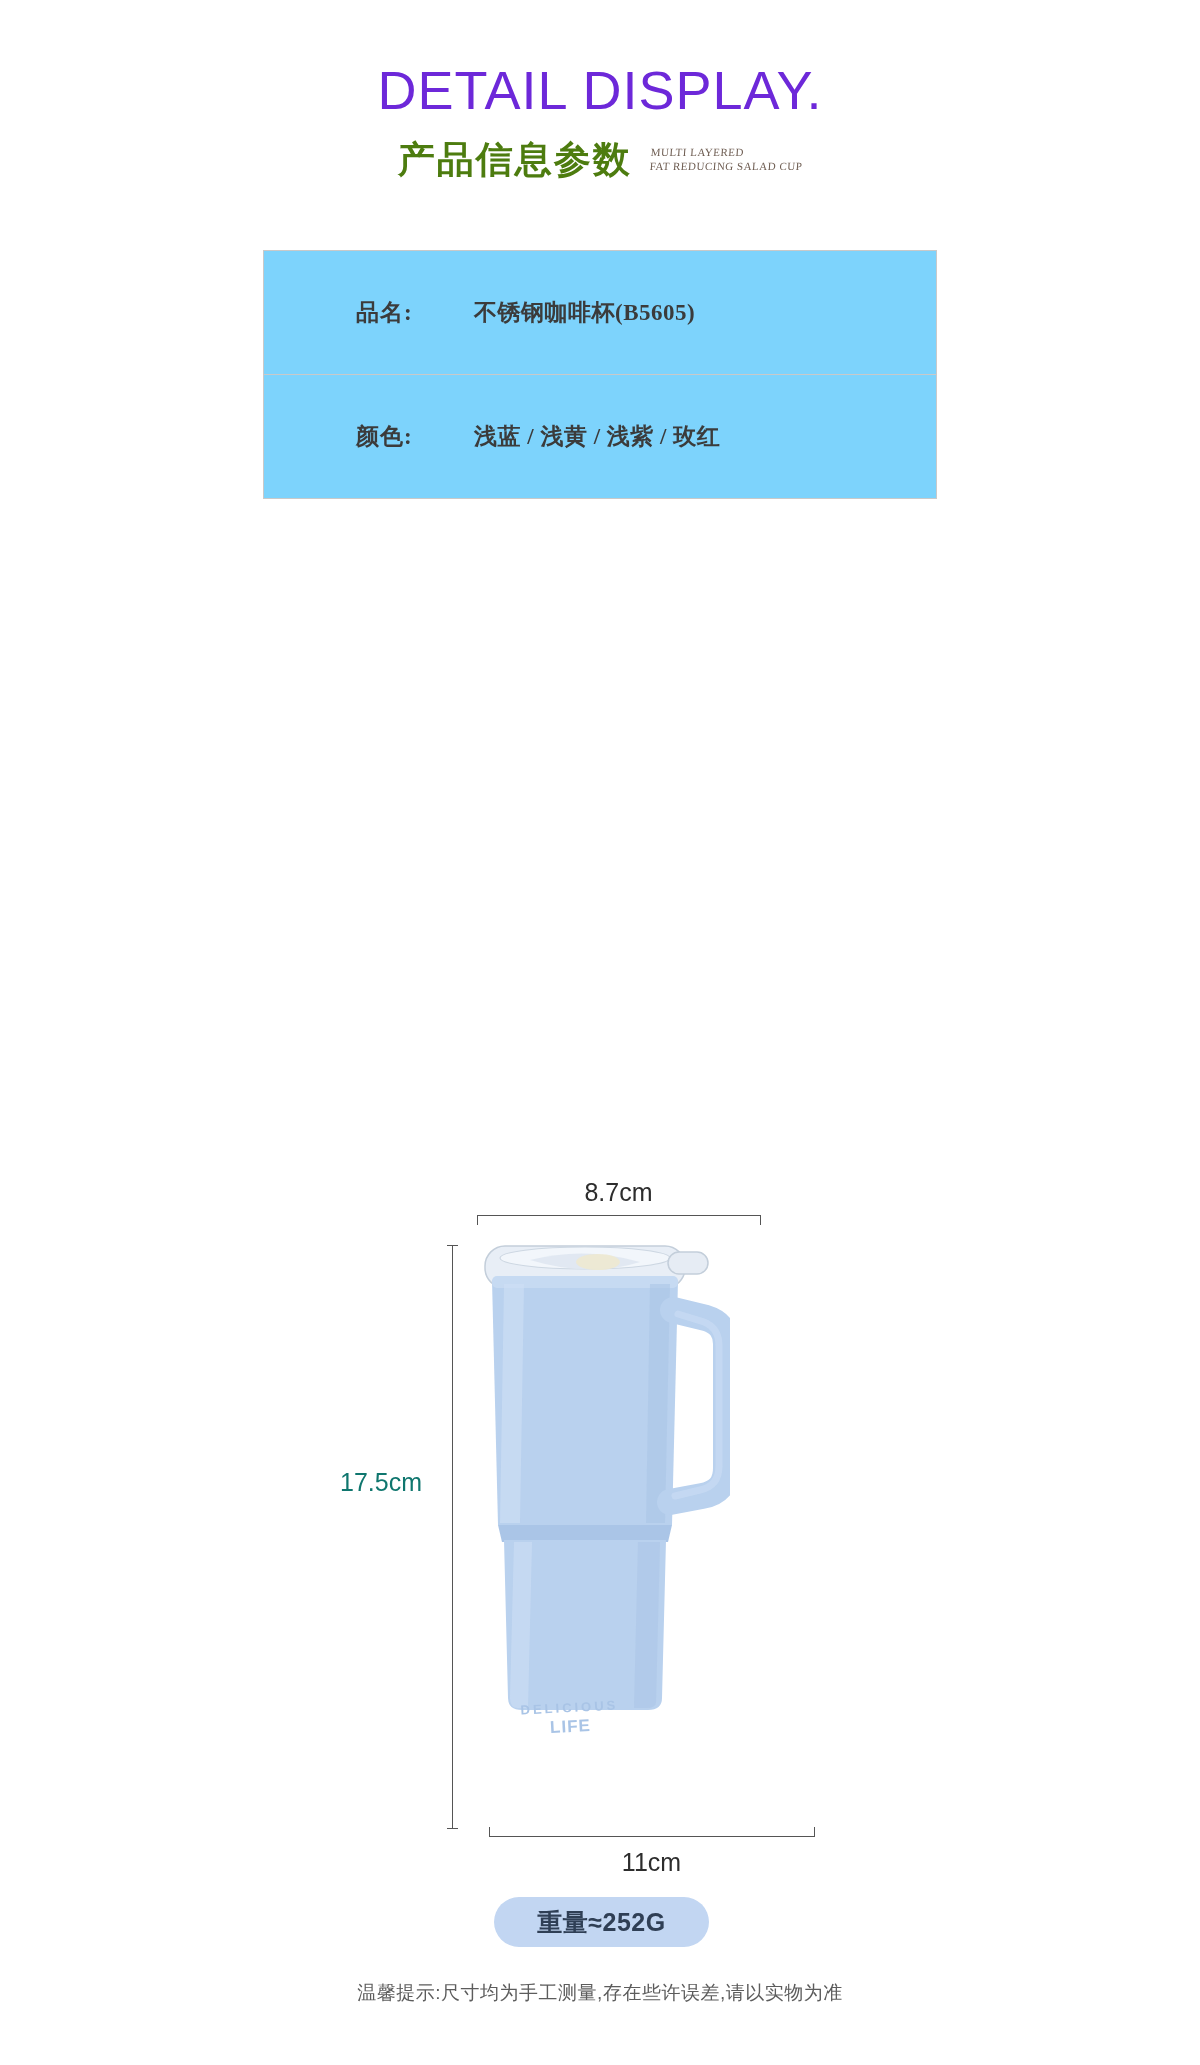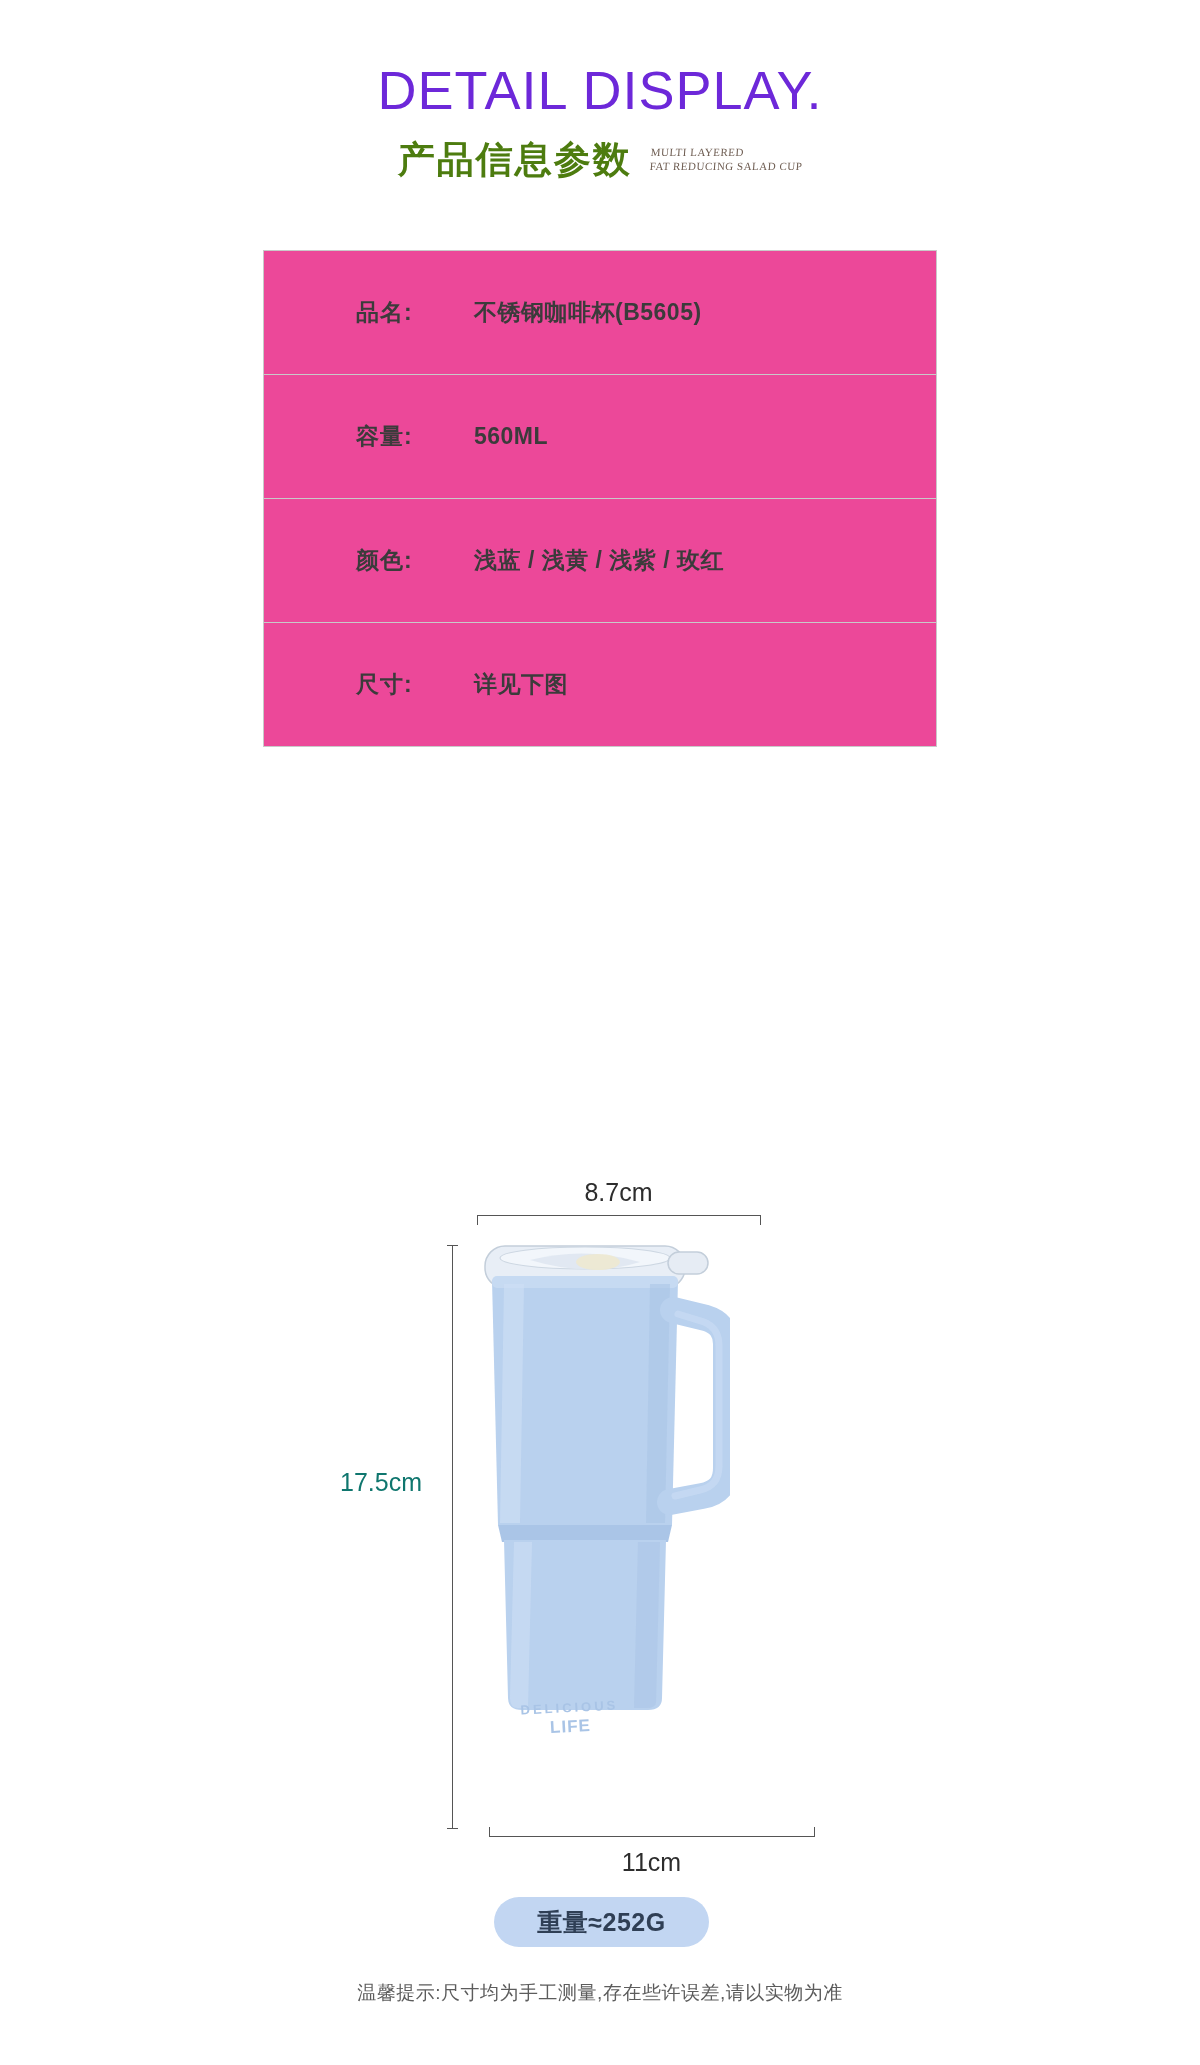--- a/index.html
+++ b/index.html
@@ -53,21 +53,22 @@
     padding-bottom: 4px;
     transform: skewX(-4deg);
   }
 
   
   .spec-table {
     margin: 72px auto 0 auto;
     width: 672px;
     border: 1px solid #c9c9c9;
     border-bottom: none;
-    background: #ec4899;
+    background: #7dd3fc;
+    font-family: Liberation Serif, serif;
   }
   .spec-row {
     display: flex;
     align-items: center;
     height: 124px;
     border-bottom: 1px solid #c9c9c9;
     box-sizing: border-box;
   }
   .spec-label {
     width: 210px;
@@ -235,30 +236,22 @@
     </div>
   </div>
 </div>
 
 <div class="spec-table">
   <div class="spec-row">
     <div class="spec-label">品名:</div>
     <div class="spec-value">不锈钢咖啡杯(B5605)</div>
   </div>
   <div class="spec-row">
-    <div class="spec-label">容量:</div>
-    <div class="spec-value">560ML</div>
-  </div>
-  <div class="spec-row">
     <div class="spec-label">颜色:</div>
     <div class="spec-value">浅蓝 / 浅黄 / 浅紫 / 玫红</div>
-  </div>
-  <div class="spec-row">
-    <div class="spec-label">尺寸:</div>
-    <div class="spec-value">详见下图</div>
   </div>
 </div>
 
 <div>
 
   <div class="cup-wrap">
     <svg width="260" height="600" viewBox="0 0 260 600" xmlns="http://www.w3.org/2000/svg">
 
       <g>
         <rect x="15" y="6" width="200" height="42" rx="20" fill="#e8eef6" stroke="#c3ceda" stroke-width="1.5"></rect>

